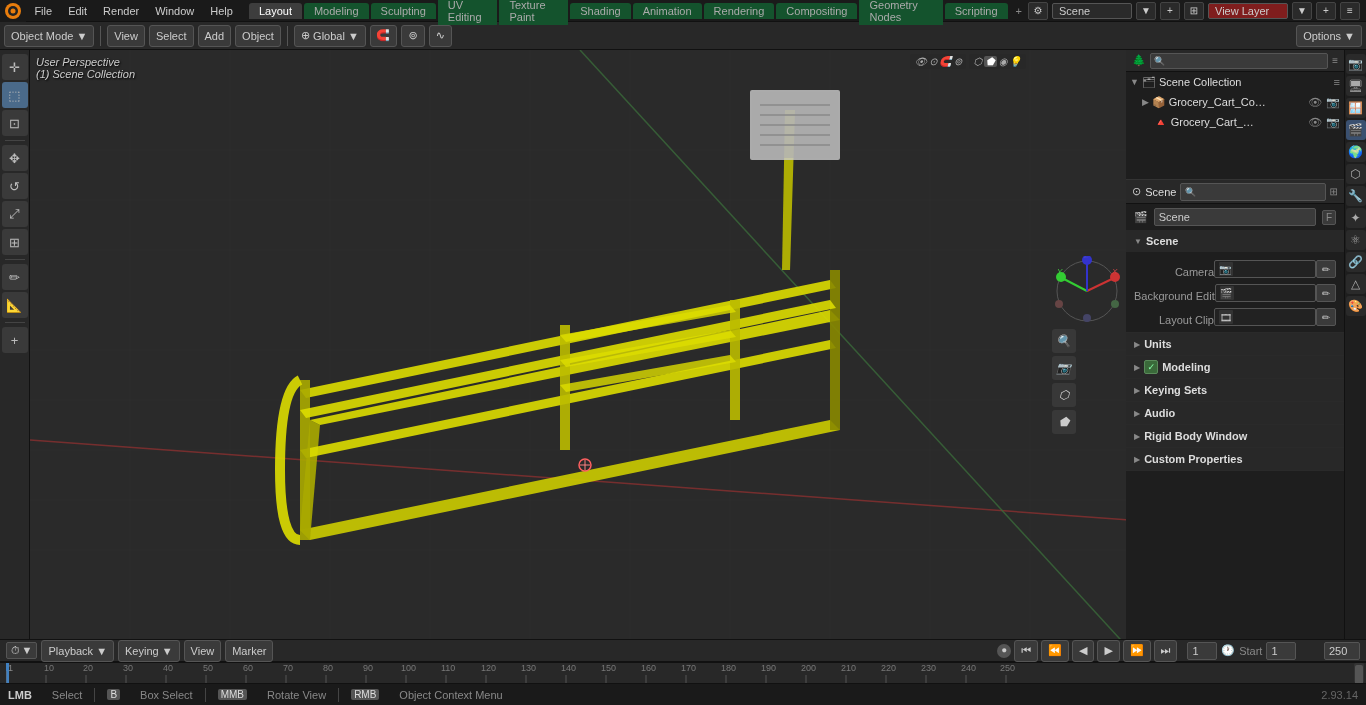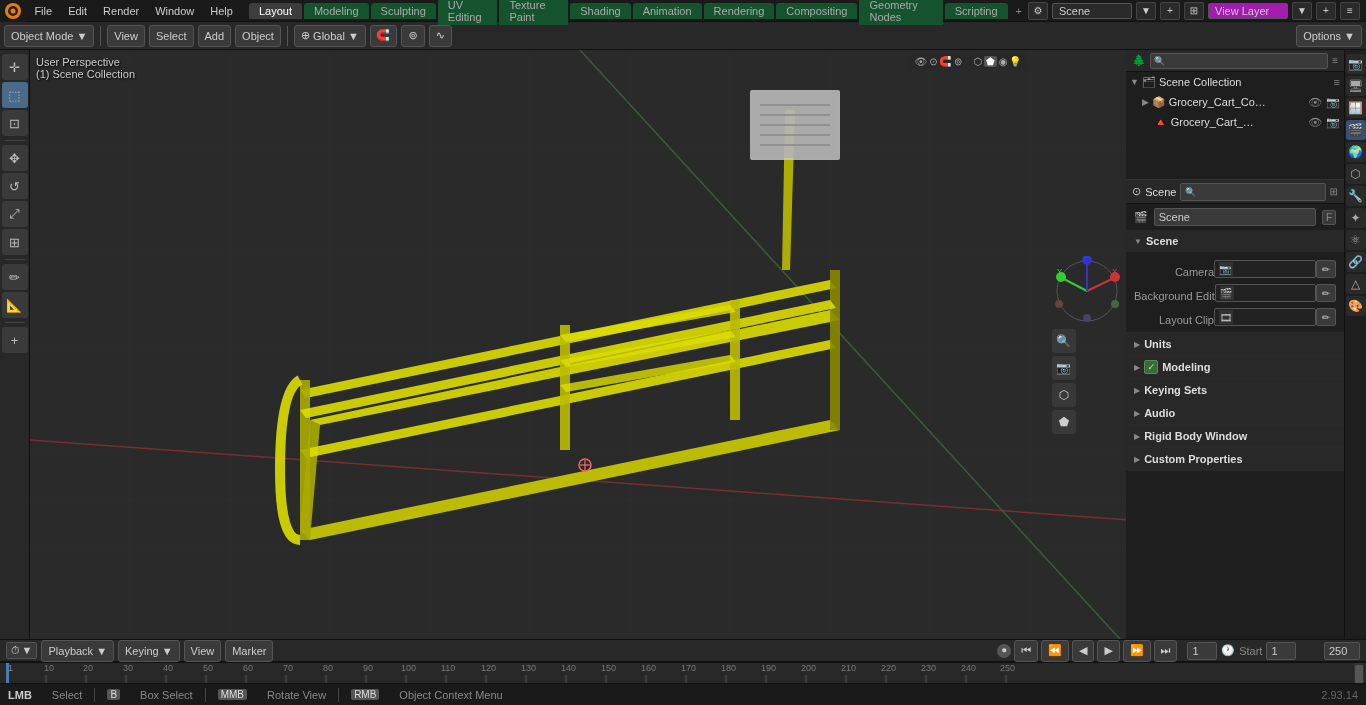--- a/index.html
+++ b/index.html
@@ -88,21 +88,21 @@
     .scene-name-box {
       background: #2a2a2a;
       border: 1px solid #555;
       border-radius: 2px;
       padding: 1px 6px;
       font-size: 11px;
       color: #ccc;
       min-width: 80px;
     }
     .view-layer-box {
-      background: #a21caf;
+      background: #7f1d1d;
       border: 1px solid #555;
       border-radius: 2px;
       padding: 1px 6px;
       font-size: 11px;
       color: #ccc;
       min-width: 80px;
     }
 
     
     .header-toolbar {
@@ -178,20 +178,21 @@
       background: #444;
       margin: 2px 0;
     }
 
     
     .viewport {
       flex: 1;
       background: #6d28d9;
       position: relative;
       overflow: hidden;
+      font-style: italic;
     }
     .viewport-overlay-tl {
       position: absolute;
       top: 6px;
       left: 6px;
       display: flex;
       flex-direction: column;
       gap: 0;
     }
     .viewport-label {

